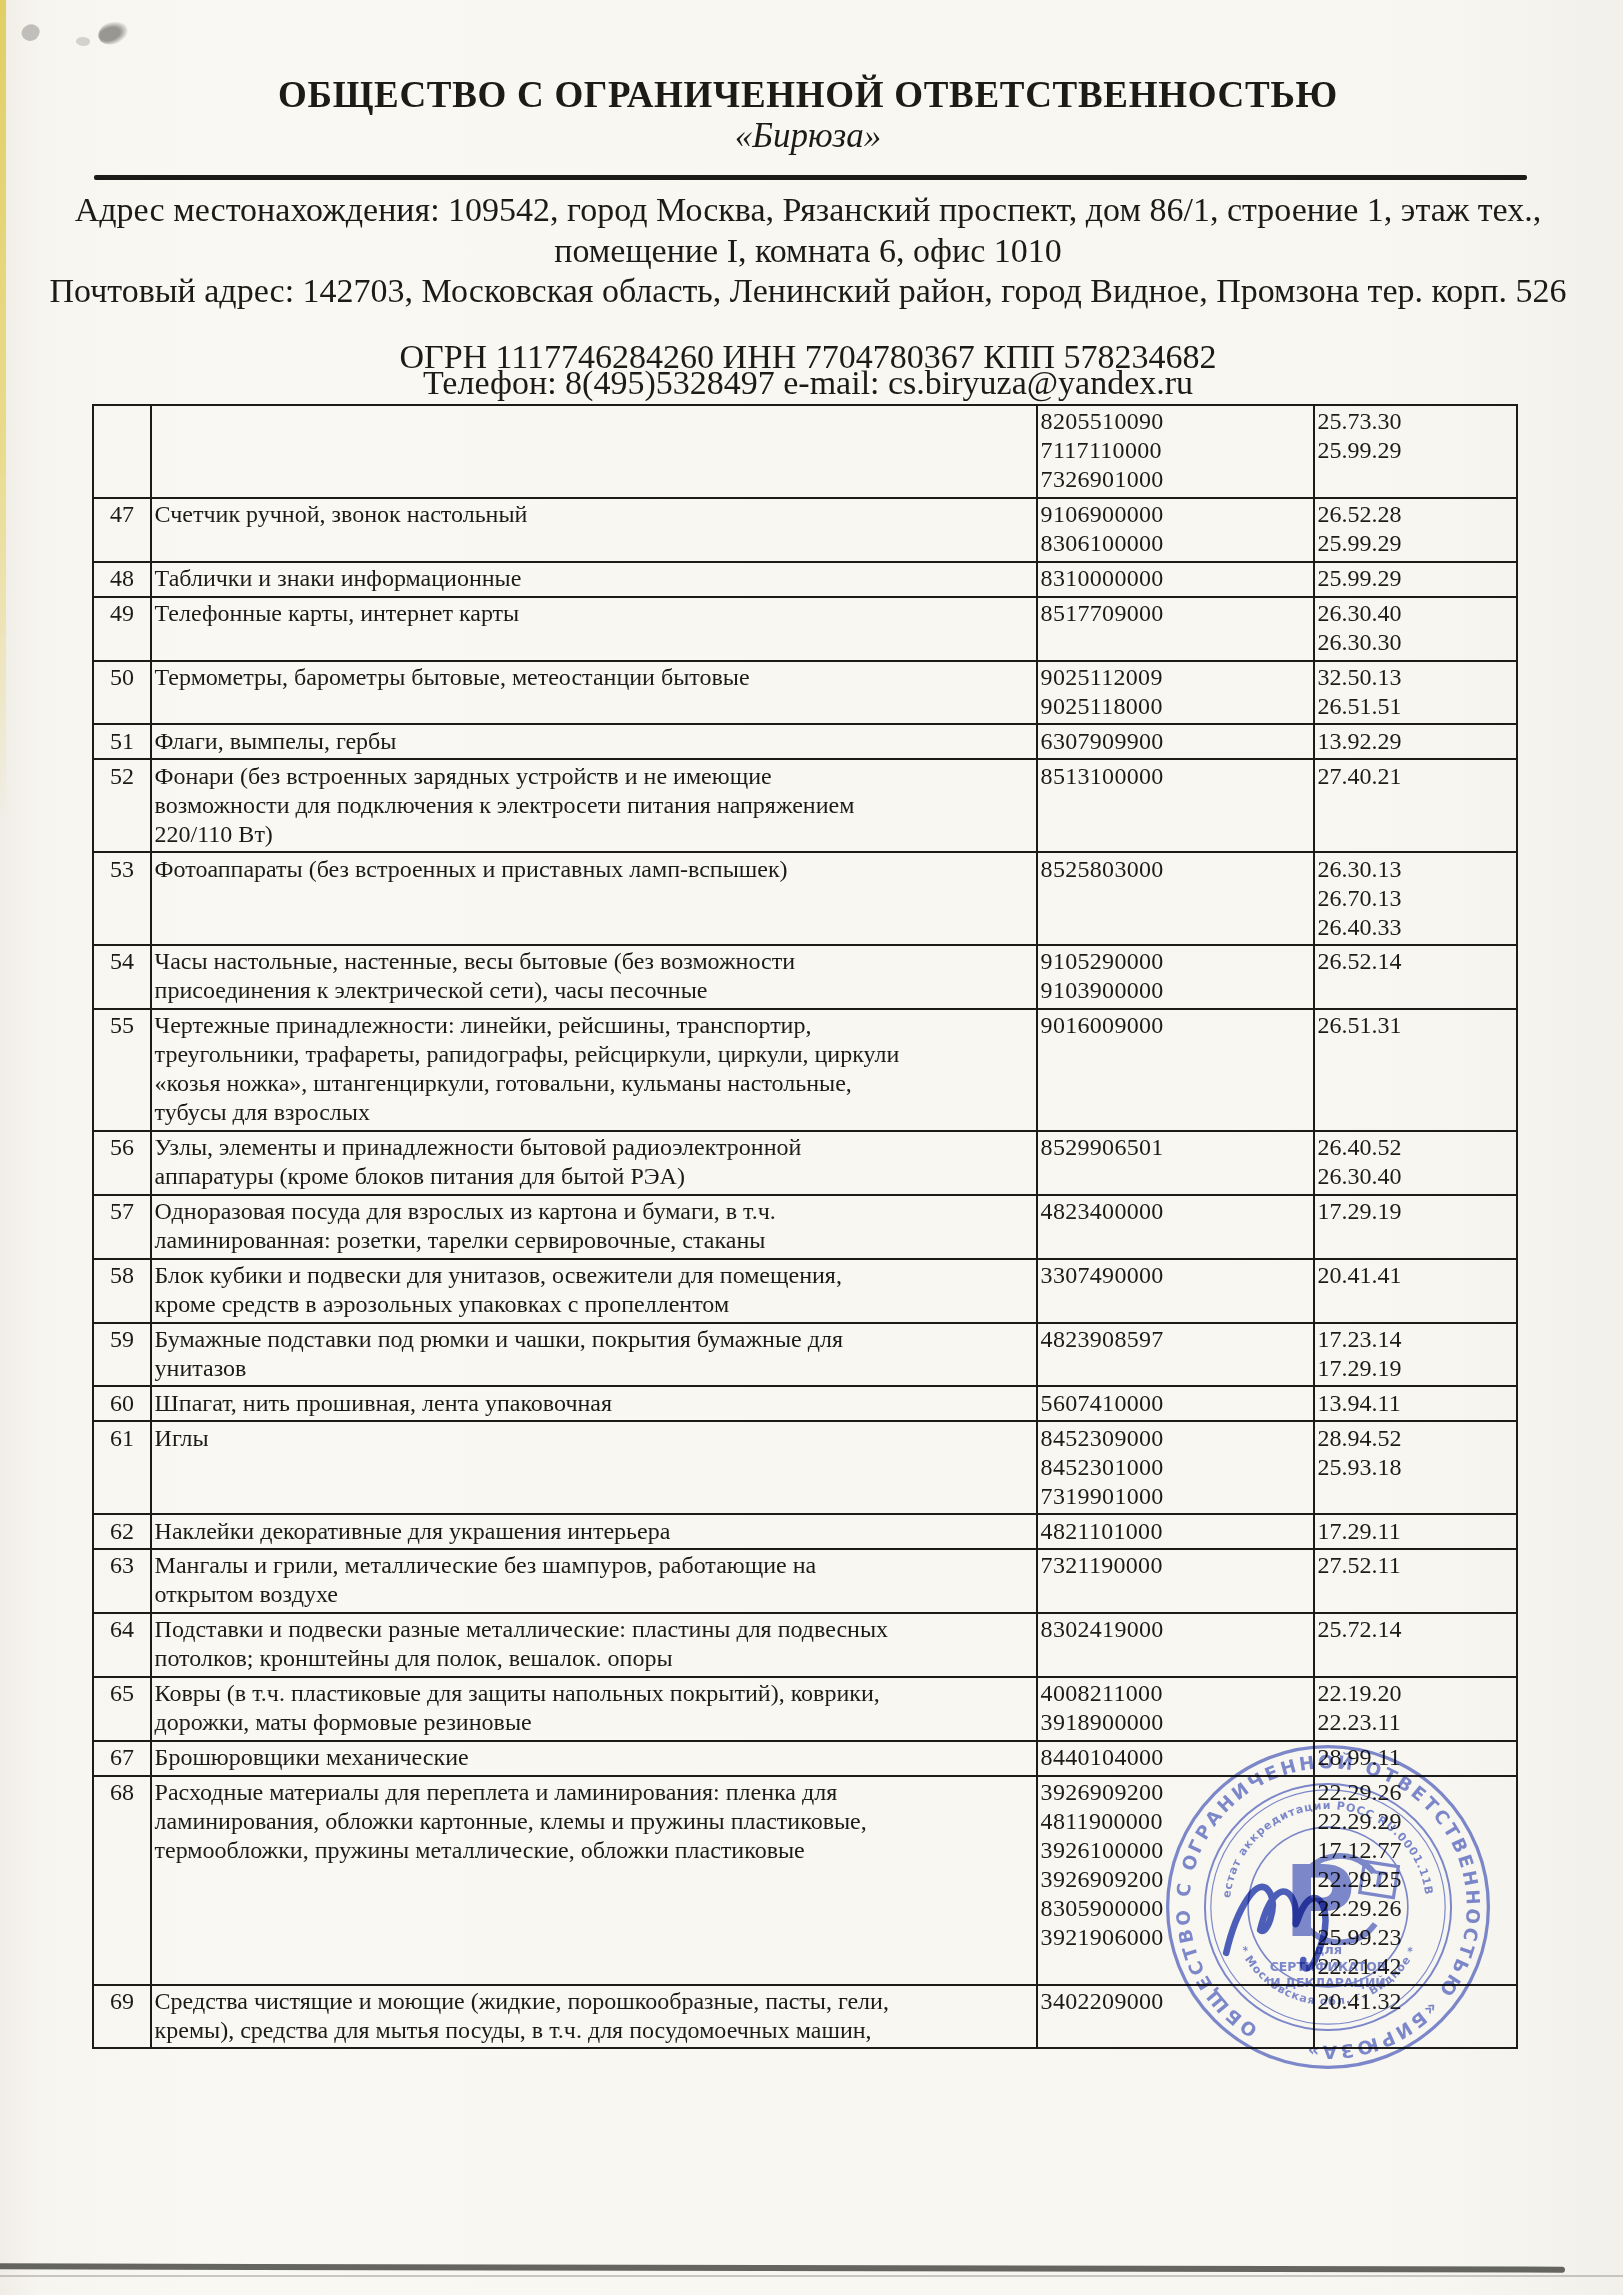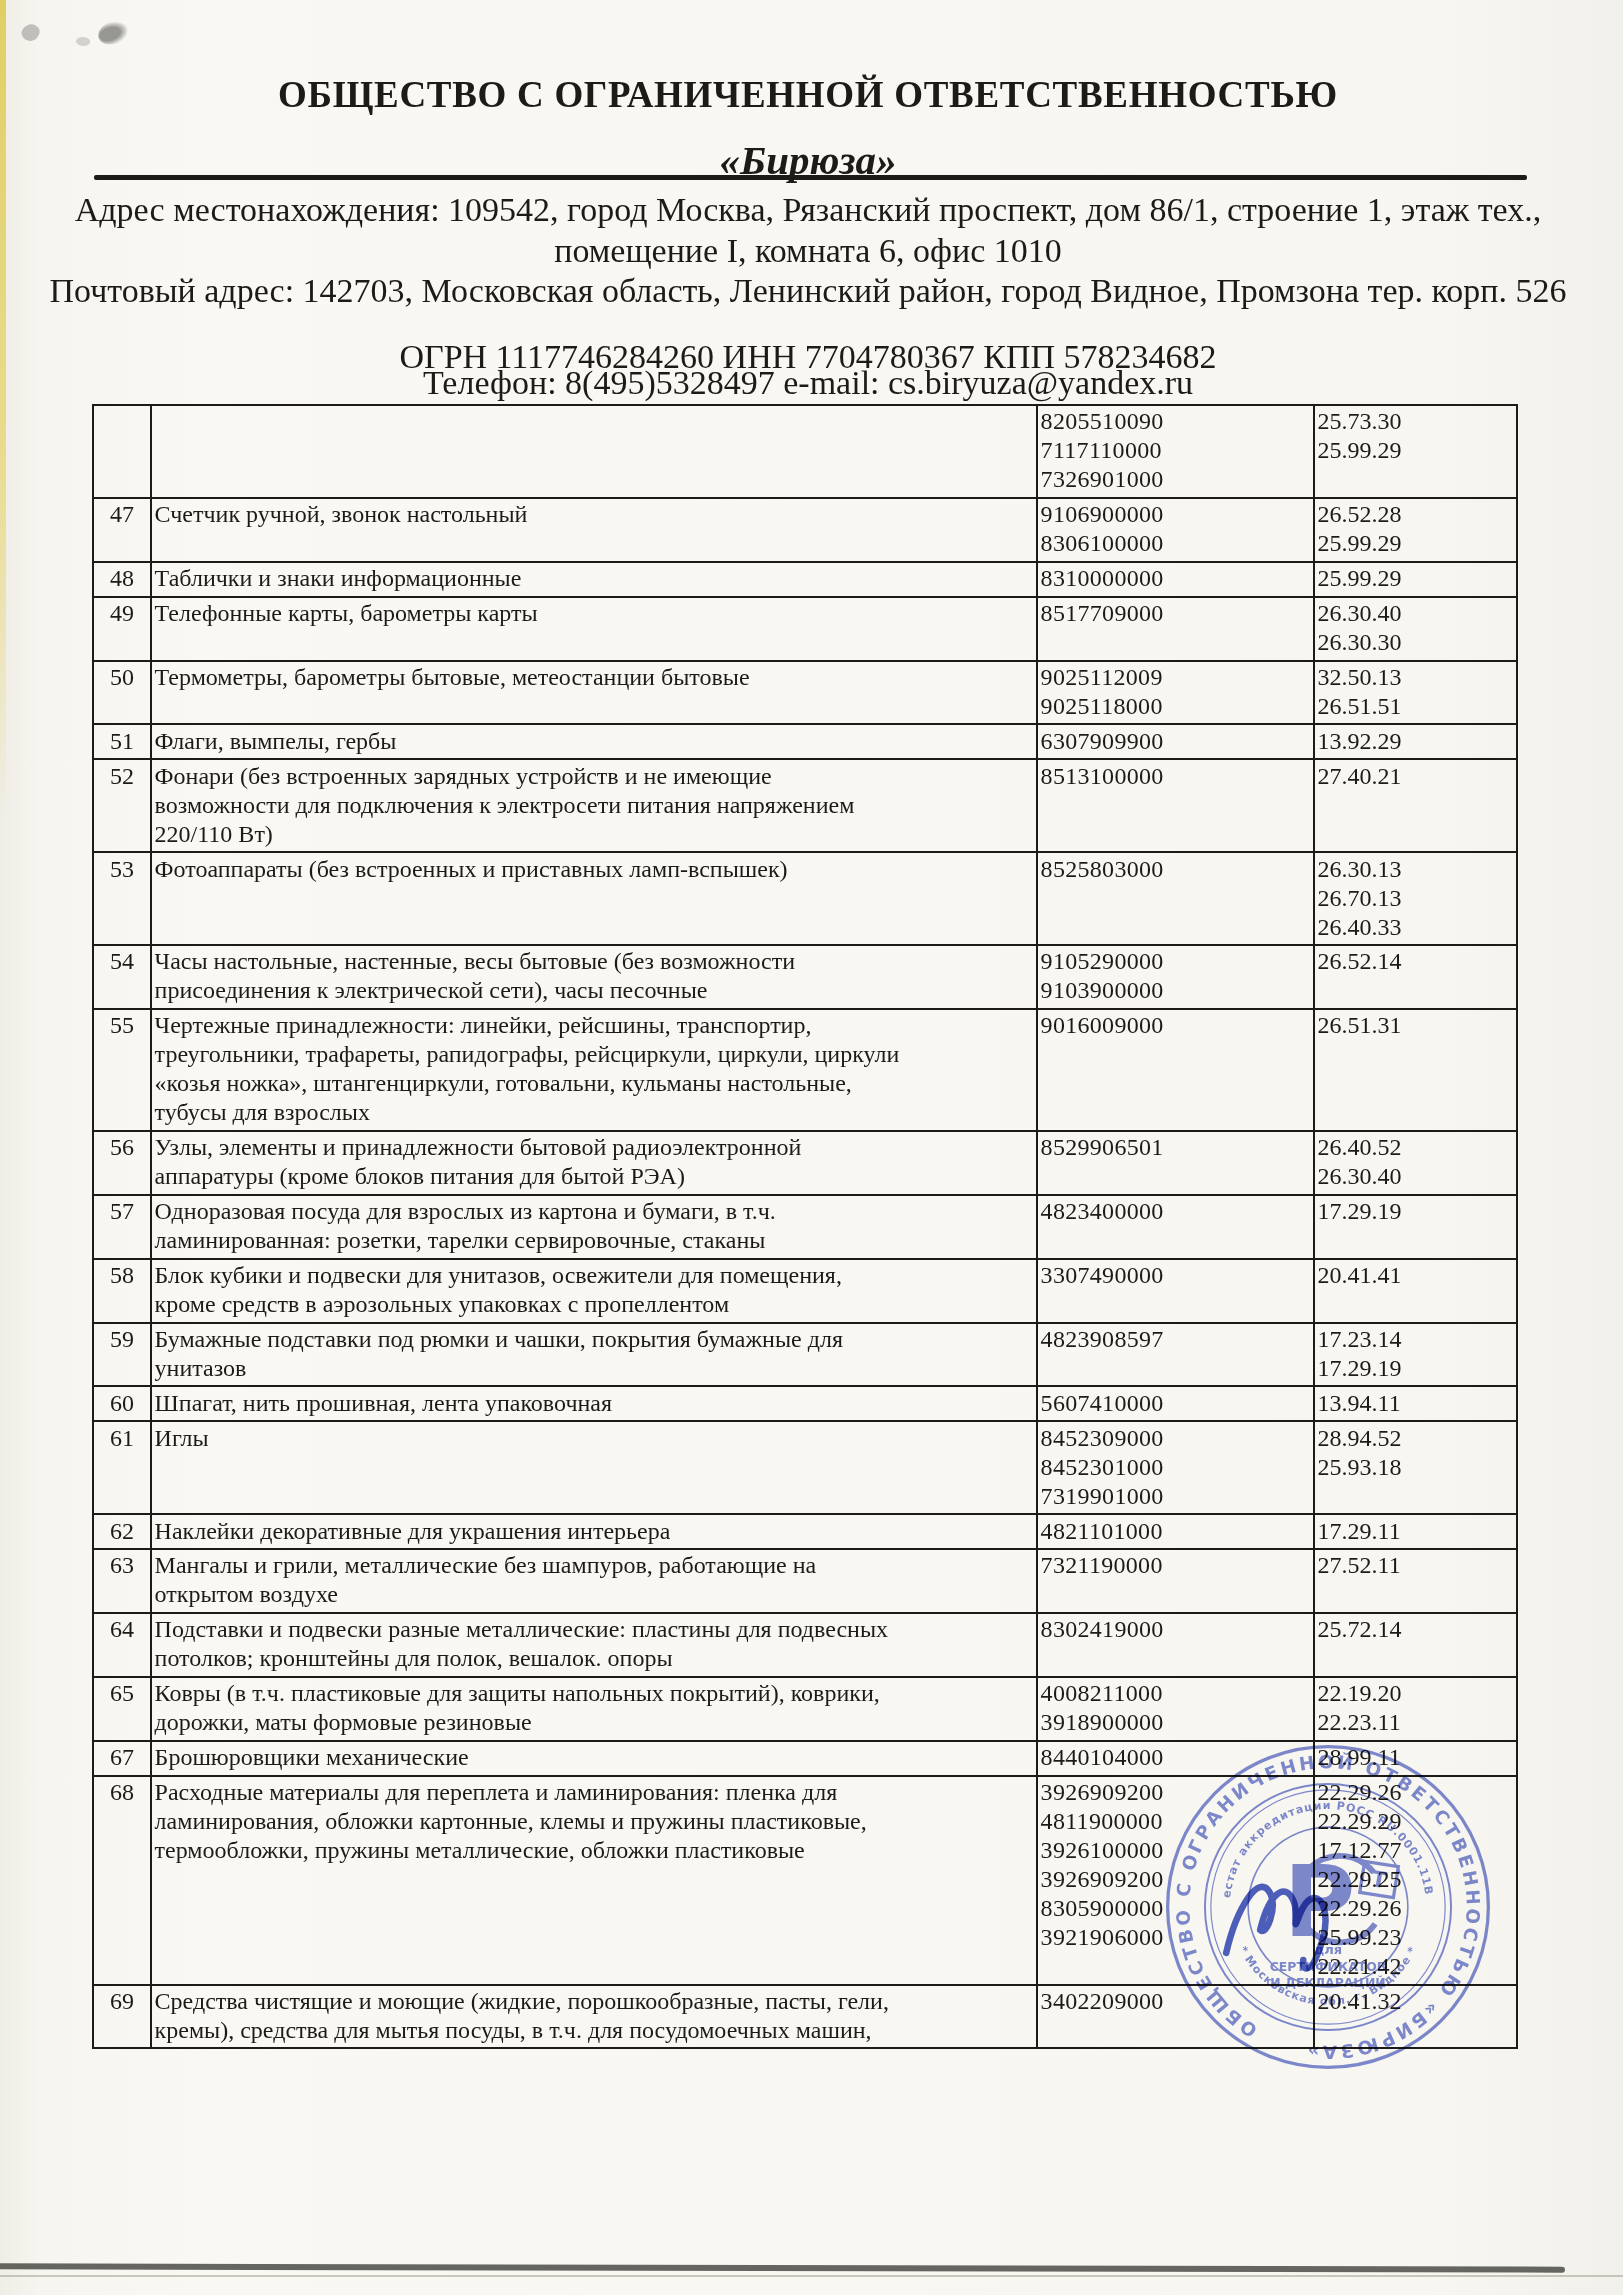--- a/index.html
+++ b/index.html
@@ -21,22 +21,22 @@
     background:radial-gradient(ellipse at 40% 50%,#6d6d6b 0 40%,rgba(109,109,107,0) 75%);opacity:.7;border-radius:50%;}
   .speck.s3{left:76px;top:37px;width:14.4px;height:8.5px;transform:rotate(12deg);opacity:.3;}
   .scan-line{position:absolute;left:-5.2px;top:2265px;width:1570px;height:5.9px;background:#51514b;
     border-radius:3.3px;transform:rotate(.12deg);opacity:.88;}
   .scan-line2{position:absolute;left:0;top:2275px;width:1623px;height:2px;background:#a9a79f;opacity:.6;}
 
   
   .hdr{position:absolute;left:0;top:0;width:1616px;text-align:center;}
   .title{position:absolute;left:0;top:73px;width:100%;
     font-size:37px;font-weight:bold;letter-spacing:0.7px;white-space:nowrap;}
-  .subtitle{position:absolute;left:0;top:136px;width:100%;
-    font-size:41px;font-weight:bold;font-style:italic;}
+  .subtitle{position:absolute;left:0;top:116px;width:100%;
+    font-size:35px;font-weight:normal;font-style:italic;}
   .divider{position:absolute;left:94px;top:175px;width:1433px;height:4.6px;background:var(--ink,#1d1b18);border-radius:2px;}
   .addr{position:absolute;left:0;width:100%;font-size:34px;white-space:nowrap;}
   .a1{top:191px;} .a2{top:232px;} .a3{top:272px;} .a4{top:338px;} .a5{top:364px;}
 
   
   .doc-table{position:absolute;left:92px;top:404px;width:1425px;border-collapse:collapse;table-layout:fixed;}
   .w-num{width:58px;} .w-desc{width:886px;} .w-code{width:277px;} .w-okpd{width:203px;}
   .doc-table td{border:2px solid var(--ink,#1d1b18);vertical-align:top;
     font-size:24px;line-height:29px;padding:1.3px 2.6px 2.6px 2.6px;}
   .doc-table .ln{white-space:nowrap;}
@@ -122,21 +122,21 @@
           </td>
           <td class="c-okpd">
             <div class="ln">25.99.29</div>
           </td>
         </tr>
         <tr>
           <td class="c-num">
             <div class="ln">49</div>
           </td>
           <td class="c-desc">
-            <div class="ln">Телефонные карты, барометры карты</div>
+            <div class="ln">Телефонные карты, интернет карты</div>
           </td>
           <td class="c-code">
             <div class="ln">8517709000</div>
           </td>
           <td class="c-okpd">
             <div class="ln">26.30.40</div>
             <div class="ln">26.30.30</div>
           </td>
         </tr>
         <tr>

